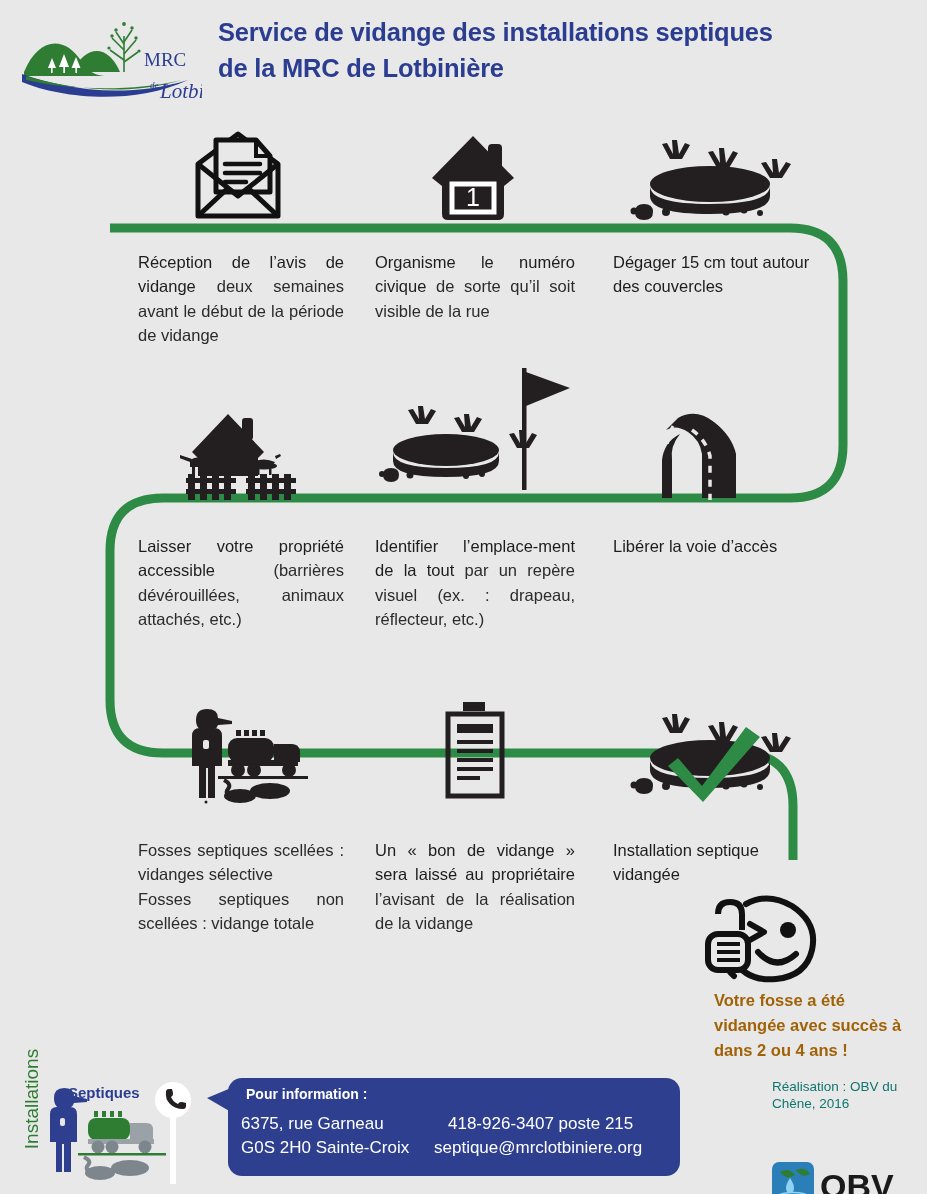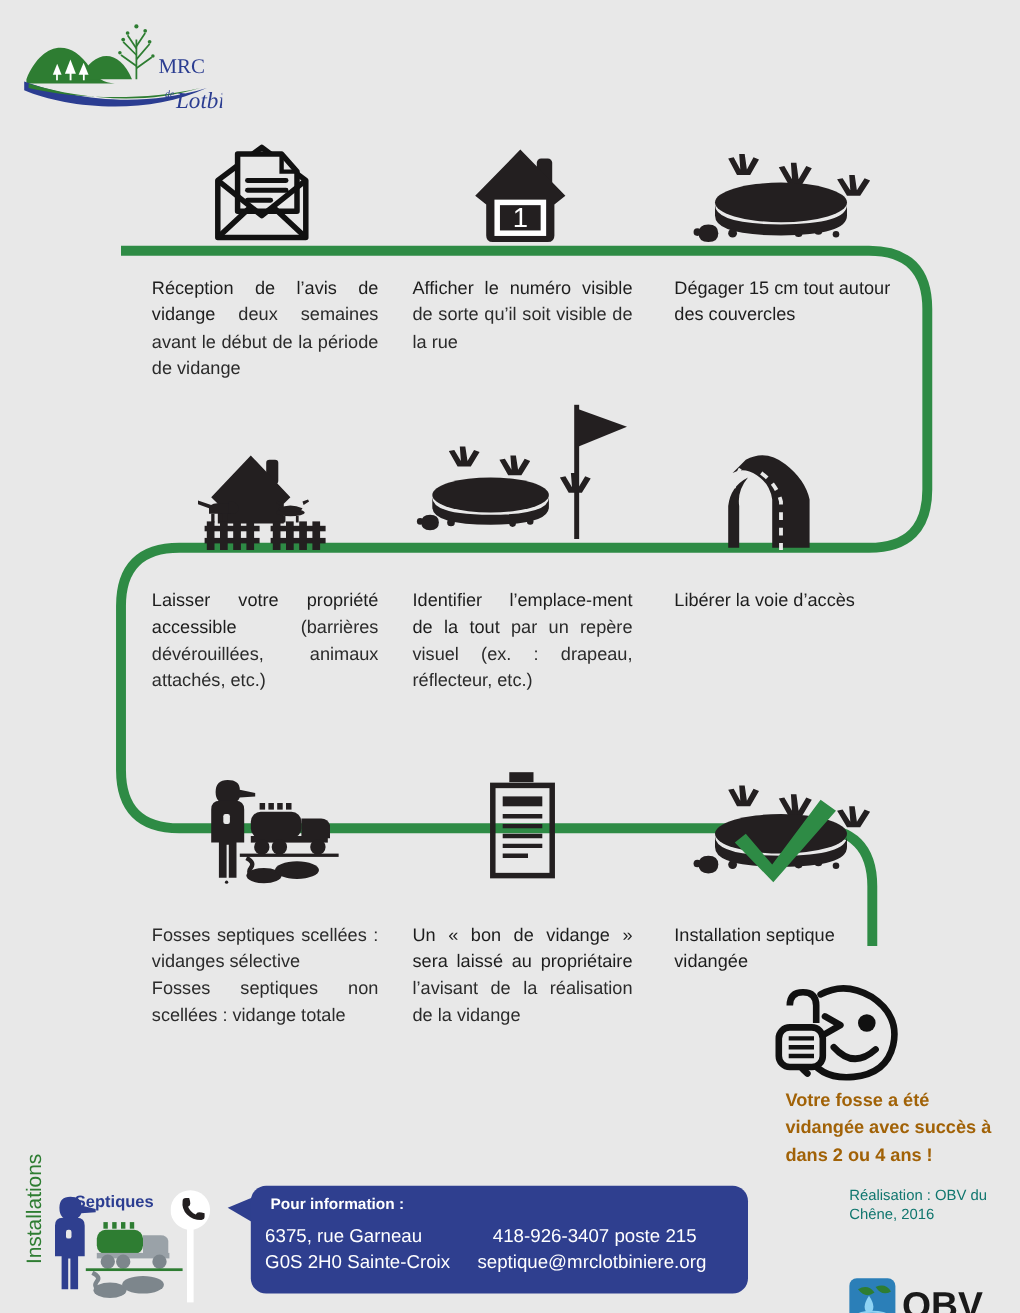--- a/index.html
+++ b/index.html
@@ -123,20 +123,24 @@
         <circle cx="97" cy="38" r="1.6" fill="#2e7d32"></circle>
         <circle cx="127" cy="41" r="1.6" fill="#2e7d32"></circle>
 
         <path d="M10 64 C50 78, 110 90, 176 70 C120 96, 48 88, 10 72 Z" fill="#2b3d91"></path>
         <path d="M14 66 C60 80, 118 86, 170 70 C120 82, 56 80, 14 70 Z" fill="#2e7d32"></path>
         <text x="132" y="56" font-family="'Liberation Serif',serif" font-size="19" fill="#2b3d91">MRC</text>
         <text x="138" y="78" font-family="'Liberation Serif',serif" font-size="9" font-style="italic" fill="#2b3d91">de</text>
         <text x="148" y="88" font-family="'Liberation Serif',serif" font-size="21" font-style="italic" fill="#2b3d91">Lotbinière</text>
       </svg>
     </div>
+    <div class="title">
+      <div>Service de vidange des installations septiques</div>
+      <div>de la MRC de Lotbinière</div>
+    </div>
   </div>
 
   <div class="snake">
     <svg width="927" height="800" viewBox="0 0 927 800">
 
       <path d="M110 128 L790 128 Q843 128 843 181 L843 345 Q843 398 790 398 L163 398 Q110 398 110 451 L110 600 Q110 653 163 653 L740 653 Q793 653 793 706 L793 760" fill="none" stroke="#2e8b45" stroke-width="9" stroke-linecap="butt"></path>
     </svg>
   </div>
 
   <div class="icon-cell" style="left:194px; top:126px;">
@@ -183,21 +187,21 @@
         <circle cx="122" cy="84" r="3.5"></circle>
         <circle cx="138" cy="87" r="3"></circle>
       </g>
     </svg>
   </div>
 
   <div class="txt" style="left:138px; top:250px; width:206px;">
     <b>Réception de l’avis de vidange</b><span> deux semaines avant le début de la période de vidange</span>
   </div>
   <div class="txt" style="left:375px; top:250px; width:200px;">
-    <b>Afficher le numéro visible</b><span> de sorte qu’il soit visible de la rue</span>
+    <b>Organisme le numéro civique</b><span> de sorte qu’il soit visible de la rue</span>
   </div>
   <div class="txt txt-left" style="left:613px; top:250px; width:204px;">
     <b>Dégager 15 cm tout autour des couvercles</b>
   </div>
 
   <div class="icon-cell" style="left:180px; top:408px;">
     <svg width="120" height="96" viewBox="0 0 120 96">
       <rect x="62" y="10" width="11" height="22" rx="3" fill="#231f20"></rect>
       <path d="M48 6 L84 44 L78 50 L78 68 L18 68 L18 50 L12 44 Z" fill="#231f20"></path>
 

